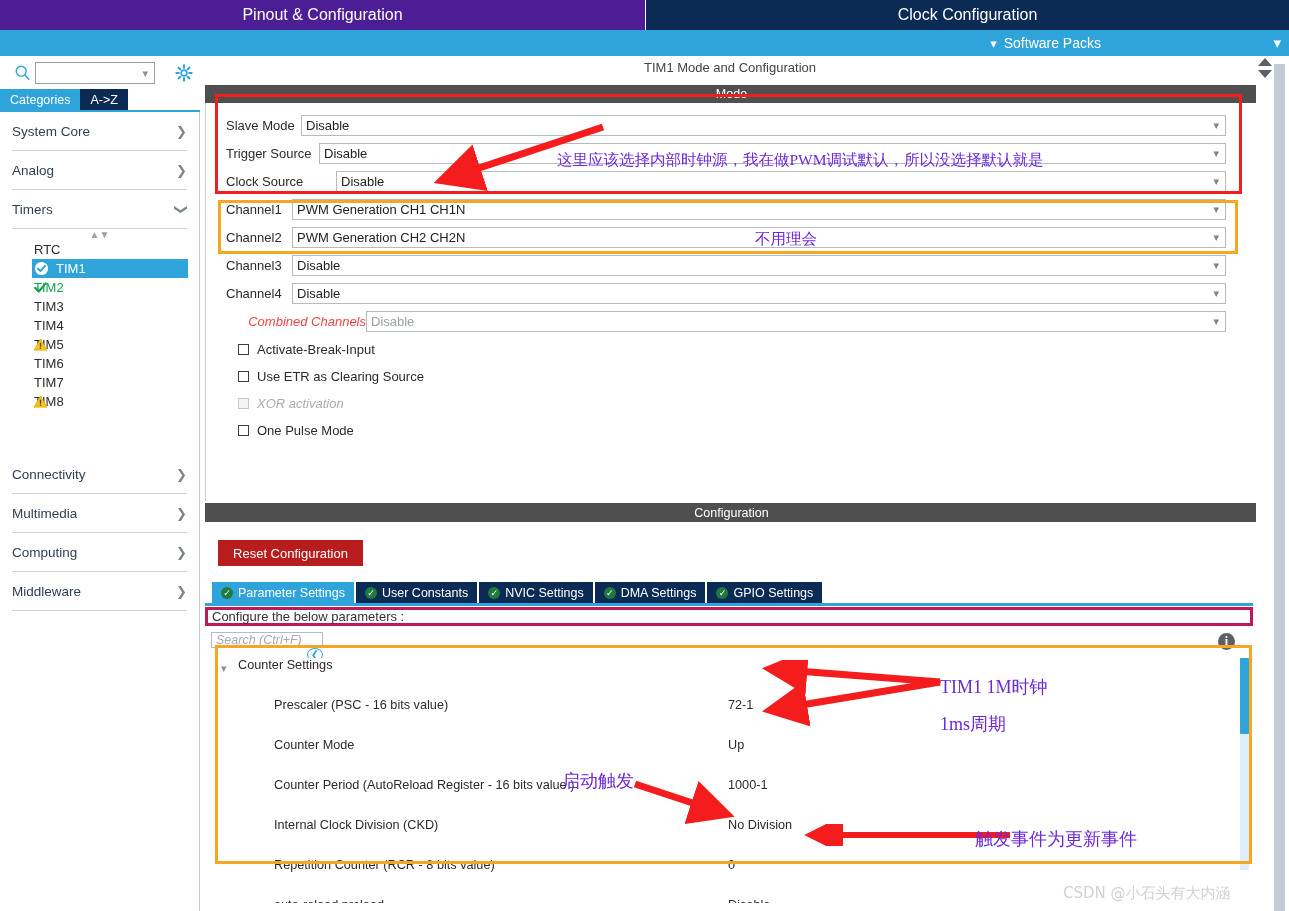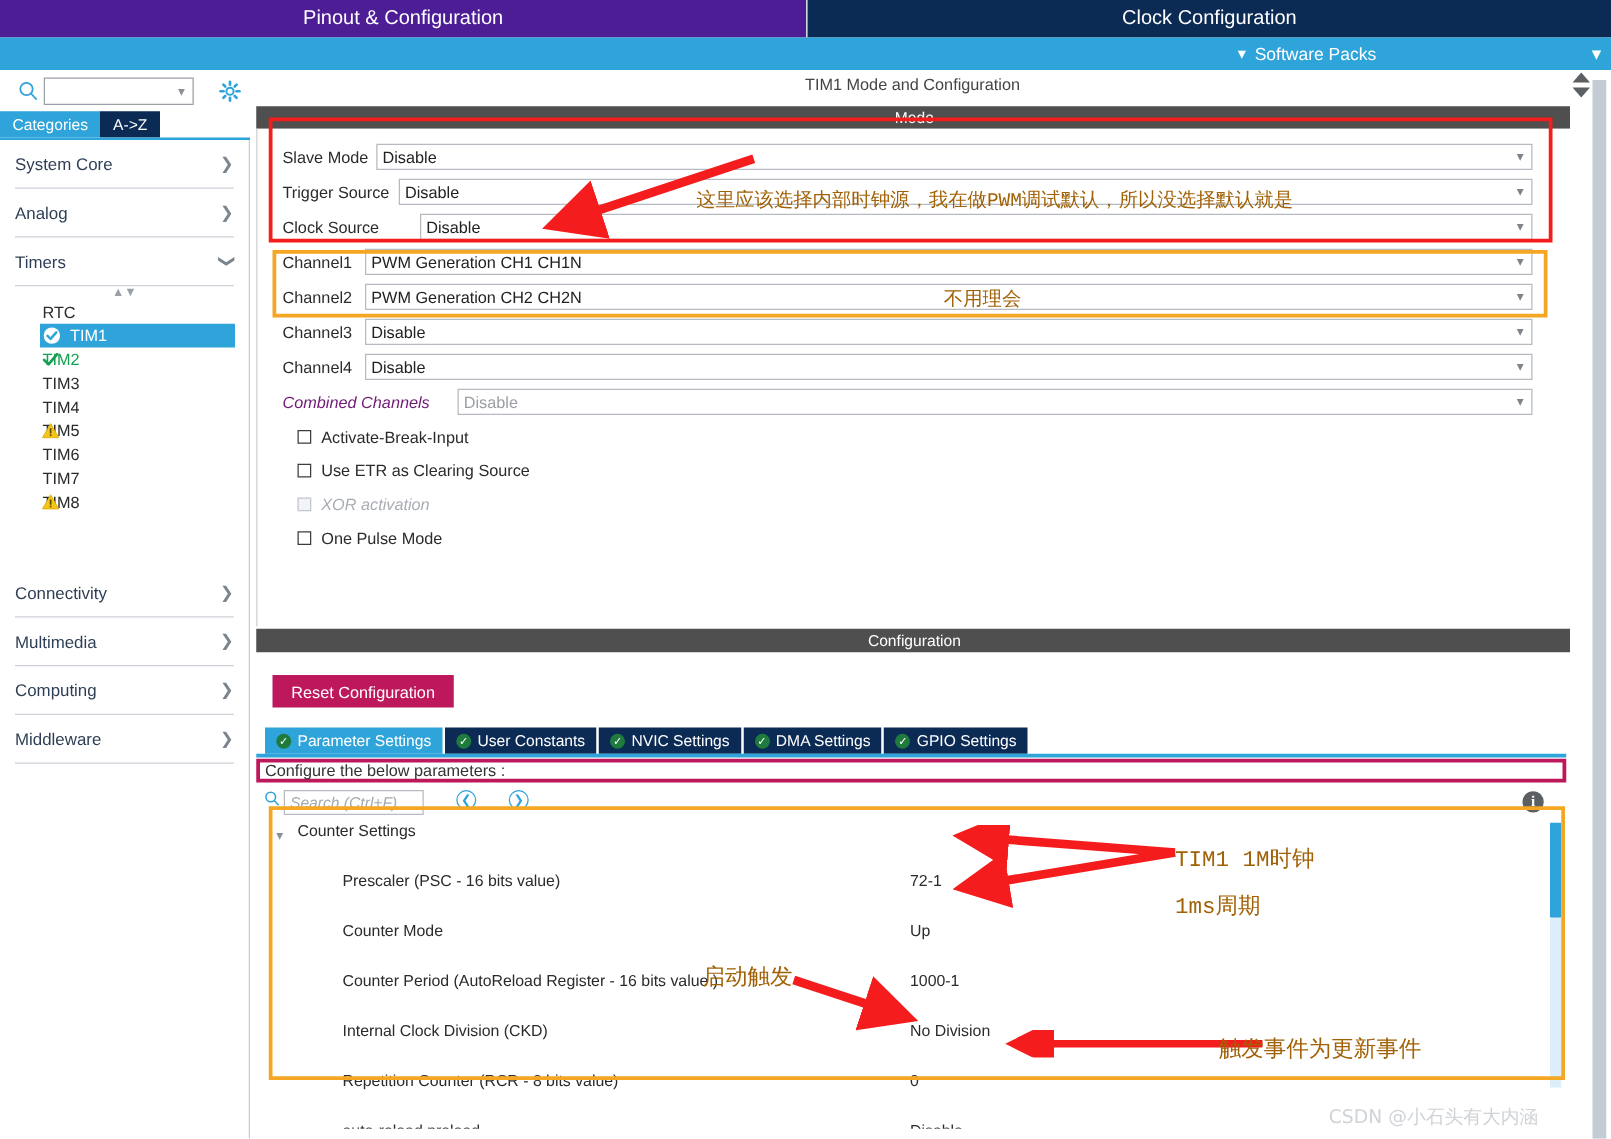--- a/index.html
+++ b/index.html
@@ -72,59 +72,59 @@
                 font-size:13px; color:#444; }
 
   .mode-header { position:absolute; left:5px; top:29px; width:1053px; height:18px;
                  background:#4f4f4f; color:#fff; font-size:12.5px;
                  display:flex; align-items:center; justify-content:center; }
   .mode-panel { position:absolute; left:5px; top:47px; width:1053px; height:398px;
                 background:#ffffff; border-left:1px solid #d0d0d0; }
 
   .field-row { position:absolute; height:22px; display:flex; align-items:center; }
   .field-label { font-size:13px; color:#2b2b2b; white-space:nowrap; }
-  .field-label.dim { color:#701a75; font-style:italic; }
+  .field-label.dim { color:#ef4444; font-style:italic;text-align:right; }
   .combo { position:relative; height:21px; border:1px solid #b6bbc1; background:#fff;
            display:flex; align-items:center; padding-left:4px; font-size:13px; color:#222; }
   .combo .chev { position:absolute; right:6px; top:3px; color:#7d848c; font-size:11px; }
   .combo.dim { color:#9aa0a6; }
 
   .cbx-row { position:absolute; height:20px; display:flex; align-items:center; }
   .cbx { width:11px; height:11px; border:1.5px solid #3d3d3d; background:#fff;
          margin-right:8px; }
   .cbx.dim { border-color:#c3c8ce; background:#f3f4f5; }
   .cbx-label { font-size:13px; color:#2b2b2b; }
   .cbx-label.dim { color:#a8adb3; font-style:italic; }
 
   
   .cfg-header { position:absolute; left:5px; top:447px; width:1053px; height:19px;
                 background:#4f4f4f; color:#fff; font-size:12.5px;
                 display:flex; align-items:center; justify-content:center; }
   .cfg-panel { position:absolute; left:5px; top:466px; width:1053px; height:389px;
                background:#ffffff; }
 
   .reset-btn { position:absolute; left:13px; top:18px; width:145px; height:26px;
-               background:#be185d; color:#ffffff; font-size:13px;
+               background:#b91c1c; color:#ffffff; font-size:13px;
                display:flex; align-items:center; justify-content:center; }
 
   .tabs-row { position:absolute; left:7px; top:60px; height:21px; display:flex; }
   .cfg-tab { height:21px; display:flex; align-items:center; padding:0 9px;
              font-size:12.5px; color:#ffffff; background:#0b2a54; margin-right:2px; }
   .cfg-tab.active { background:#2fa4da; }
   .cfg-tab .chk { display:inline-block; width:12px; height:12px; border-radius:50%;
                   background:#1f7a3d; color:#fff; font-size:9px; line-height:12px;
                   text-align:center; margin-right:5px; }
   .cfg-tab.active .chk { background:#1f7a3d; }
   .tabs-underline { position:absolute; left:0; top:81px; width:1048px; height:3px; background:#2fa4da; }
 
   .cfg-note { position:absolute; left:0px; top:85px; width:1048px; height:19px;
               border:3px solid #be185d; background:#fff; display:flex; align-items:center;
               padding-left:4px; font-size:13px; color:#333; }
 
-  .param-search-row { position:absolute; left:6px; top:110px; height:22px; display:flex; align-items:flex-start; }
+  .param-search-row { position:absolute; left:6px; top:110px; height:22px; display:flex; align-items:flex-end;flex-direction:column; }
   .psearch-ico { width:14px; height:14px; margin-right:2px; }
   .psearch-box { width:112px; height:20px; border:1px solid #b6bbc1; background:#fff;
                  color:#a4a9af; font-style:italic; font-size:12.5px; padding-left:4px;
                  display:flex; align-items:center; }
   .nav-circ { width:16px; height:16px; border-radius:50%; border:1.3px solid #2fa4da;
               color:#2fa4da; font-size:10px; display:flex; align-items:center;
               justify-content:center; margin-left:26px; }
   .info-ico { position:absolute; left:1013px; top:111px; width:17px; height:17px;
               border-radius:50%; background:#5c5f63; color:#fff; font-size:12px;
               font-weight:bold; display:flex; align-items:center; justify-content:center;
@@ -142,22 +142,22 @@
 
   .ptree-scroll-track { position:absolute; left:1030px; top:0px; width:9px; height:212px;
                         background:#dceefa; }
   .ptree-scroll-thumb { position:absolute; left:1030px; top:0px; width:9px; height:76px;
                         background:#2fa4da; border-radius:1px; }
 
   
   .ov { position:absolute; pointer-events:none; }
   .box-red { position:absolute; border:3px solid #f41c1c; }
   .box-orange { position:absolute; border:3px solid #f5a623; }
-  .ann-text { position:absolute; color:#a16207; font-size:15.5px; white-space:nowrap;
-              font-family:Liberation Mono, monospace; }
+  .ann-text { position:absolute; color:#6d28d9; font-size:15.5px; white-space:nowrap;
+              font-family:Liberation Serif, serif; }
   .ann-text.big { font-size:18px; }
 
   
   .right-scroll-outer { position:absolute; left:1272px; top:56px; width:17px; height:855px;
                         background:#ffffff; }
   .right-scroll-track { position:absolute; left:1274px; top:64px; width:11px; height:847px;
                         background:#c3ccd4; }
   .right-arrow-up { position:absolute; left:1258px; top:58px; width:0; height:0;
                     border-left:7px solid transparent; border-right:7px solid transparent;
                     border-bottom:8px solid #5c5f63; }

